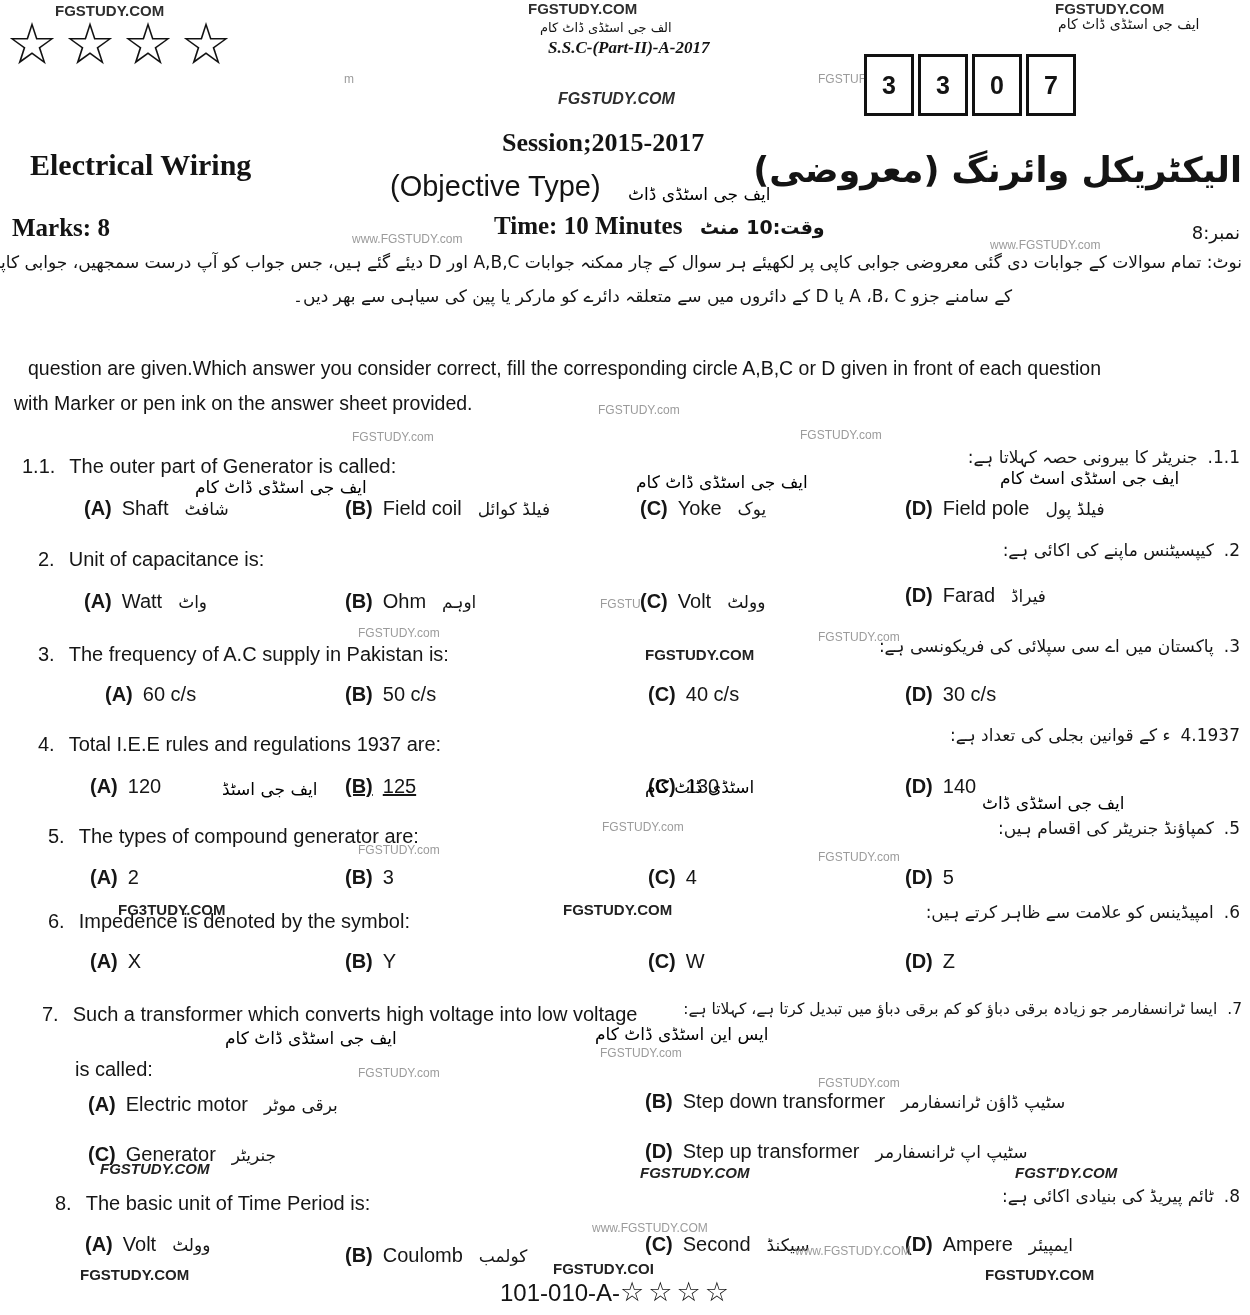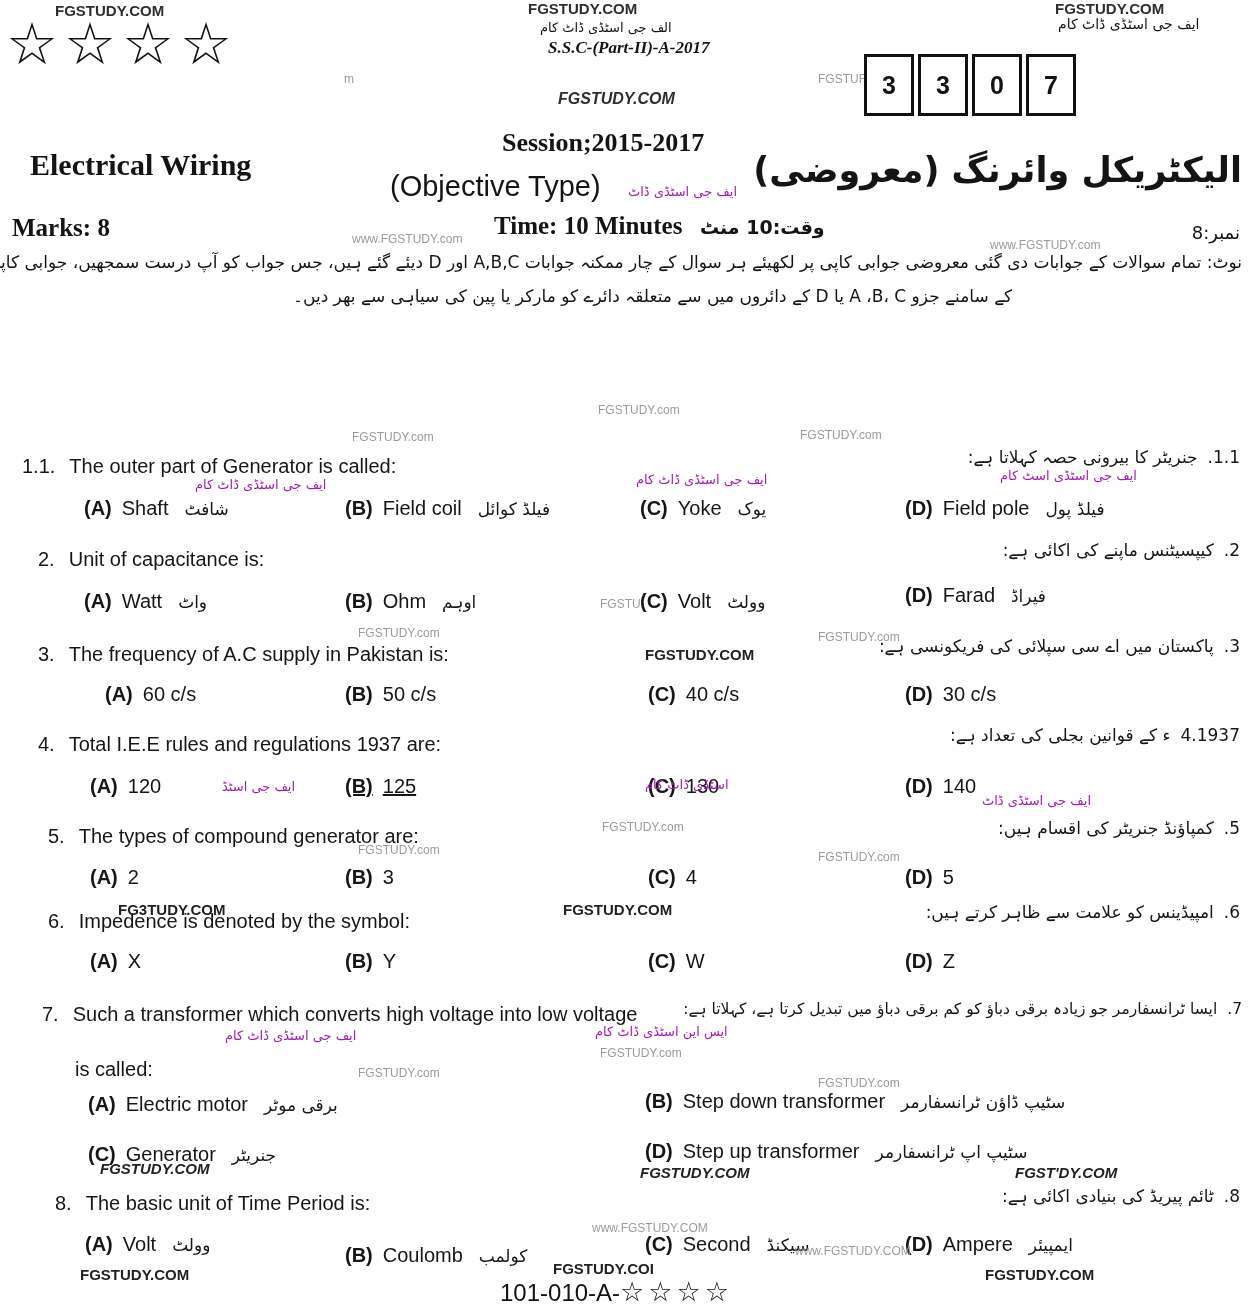--- a/index.html
+++ b/index.html
@@ -13,21 +13,21 @@
   .stem{font-size:20px;color:#161616;}
   .stem .qn{margin-right:14px;}
   .stem-ur{font-size:17px;color:#161616;}
   .stem-ur .qn{margin-left:10px;}
   .opt{font-size:20px;color:#161616;}
   .opt .lbl{font-weight:bold;margin-right:10px;}
   .opt .ur{font-size:17px;margin:0 16px;}
   .faint{color:#9b9b9b;font-size:12px;}
   .darkwm{color:#222;font-weight:bold;font-size:15px;}
   .darkwm-it{color:#222;font-weight:bold;font-style:italic;font-size:15px;}
-  .urwm{color:#a21caf;font-size:13px;font-family:"DejaVu Sans",sans-serif;direction:rtl;}
+  .urwm{color:#000000;font-size:17px;font-family:"DejaVu Sans",sans-serif;direction:rtl;}
   .wmhead{color:#2e2e2e;font-weight:bold;font-size:15px;}
   
   #rollbox{left:4px;top:60px;width:334px;height:64px;border:3px solid #111;
            display:flex;align-items:center;padding:0 8px;box-sizing:border-box;}
   #rollbox .rl{font-family:"Liberation Serif",serif;font-weight:bold;font-style:italic;font-size:27px;}
   #rollbox .uline{display:inline-block;flex:1;border-bottom:2px solid #111;height:24px;margin:0 6px 0 4px;}
   #rollbox .rur{font-size:15px;}
   
   #pcode{left:860px;top:54px;display:flex;align-items:flex-start;}
   #pcode .cell{border:3px solid #111;box-sizing:border-box;display:flex;align-items:center;justify-content:center;}
@@ -68,20 +68,22 @@
   <div class="abs ur b" style="right:8px;top:150px;font-size:35px;">الیکٹریکل وائرنگ (معروضی)</div>
 
   <div class="abs serif b" style="left:12px;top:214px;font-size:25px;">Marks: 8</div>
   <div class="abs serif b" style="left:494px;top:212px;font-size:25px;">Time: 10 Minutes</div>
   <div class="abs ur b" style="left:700px;top:216px;font-size:19px;">وقت:10 منٹ</div>
   <div class="abs ur" style="right:10px;top:222px;font-size:18px;">نمبر:8</div>
 
   <div class="abs ur" style="right:8px;top:252px;font-size:17px;">نوٹ: تمام سوالات کے جوابات دی گئی معروضی جوابی کاپی پر لکھیئے ہر سوال کے چار ممکنہ جوابات A,B,C اور D دیئے گئے ہیں، جس جواب کو آپ درست سمجھیں، جوابی کاپی پر اس سوال نمبر</div>
   <div class="abs ur" style="left:293px;top:286px;font-size:17px;">کے سامنے جزو A ،B، C یا D کے دائروں میں سے متعلقہ دائرے کو مارکر یا پین کی سیاہی سے بھر دیں۔</div>
 
+  <div class="abs" style="left:28px;top:357px;font-size:19.5px;">question are given.Which answer you consider correct, fill the corresponding circle A,B,C or D given in front of each question</div>
+  <div class="abs" style="left:14px;top:392px;font-size:19.5px;">with Marker or pen ink on the answer sheet provided.</div>
 
   <div>
     <div class="abs stem" style="left:22px;top:455px;">
       <span class="qn">1.1.</span><span>The outer part of Generator is called:</span>
     </div>
     <div class="abs ur stem-ur" style="right:10px;top:447px;">
       <span class="qn">1.1.</span><span>جنریٹر کا بیرونی حصہ کہلاتا ہے:</span>
     </div>
     <div class="abs opt" style="left:84px;top:497px;"><span class="lbl">(A)</span><span>Shaft</span><span class="ur">شافٹ</span></div>
     <div class="abs opt" style="left:345px;top:497px;"><span class="lbl">(B)</span><span>Field coil</span><span class="ur">فیلڈ کوائل</span></div>

